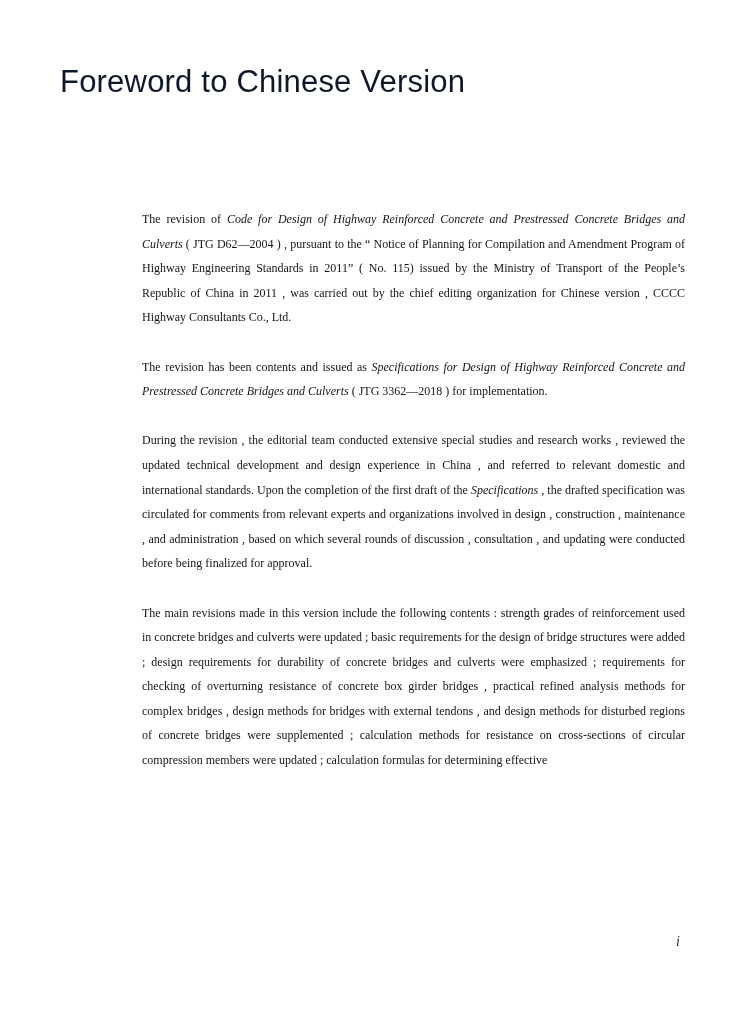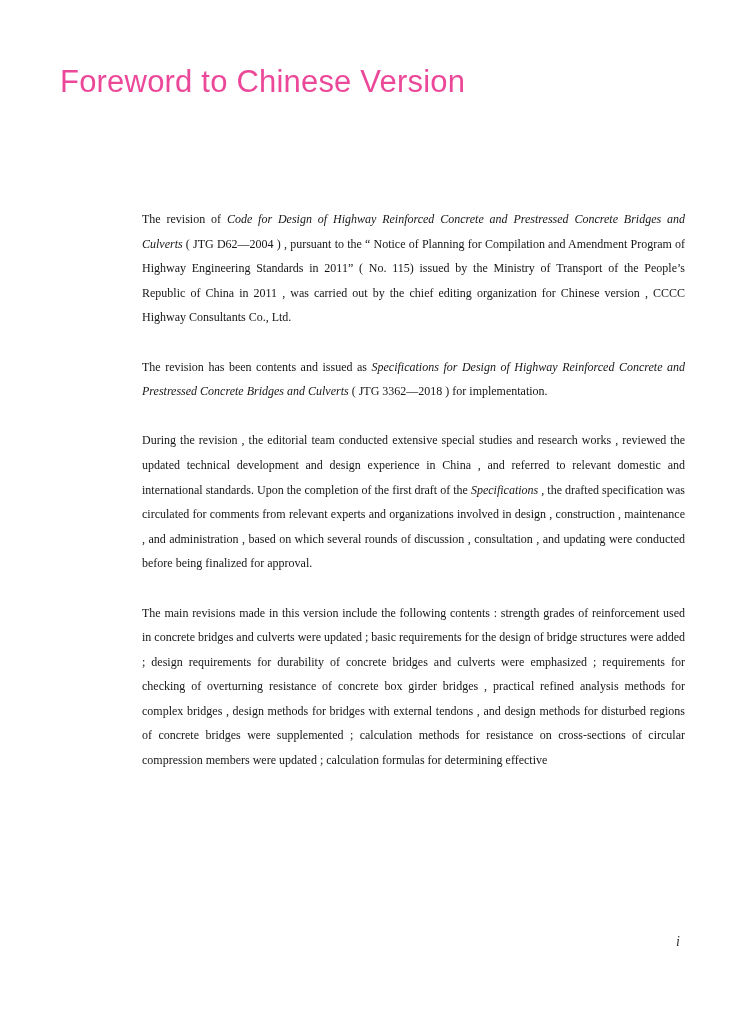--- a/index.html
+++ b/index.html
@@ -1,21 +1,21 @@
 <!DOCTYPE html>
 <html><head>
   <meta charset="utf-8">
   <style>
     html, body { margin: 0; padding: 0; background: #ffffff; }
     body { width: 750px; height: 1013px; position: relative; overflow: hidden; color: #111; }
     .title {
       position: absolute; left: 60px; top: 64px;
       font-family: "Liberation Sans", sans-serif;
       font-size: 31px; font-weight: normal; letter-spacing: 0.2px;
-      margin: 0; color: #ec4899;
+      margin: 0; color: #0f172a;
     }
     .body {
       position: absolute; left: 142px; top: 207px; width: 543px;
       font-family: "Liberation Serif", serif;
       font-size: 12px; line-height: 24.6px; color: #151515;
     }
     .body p { margin: 0 0 24.6px 0; text-align: justify; text-align-last: left; }
     .body i { font-style: italic; }
     .page-num {
       position: absolute; left: 676px; top: 934px;

